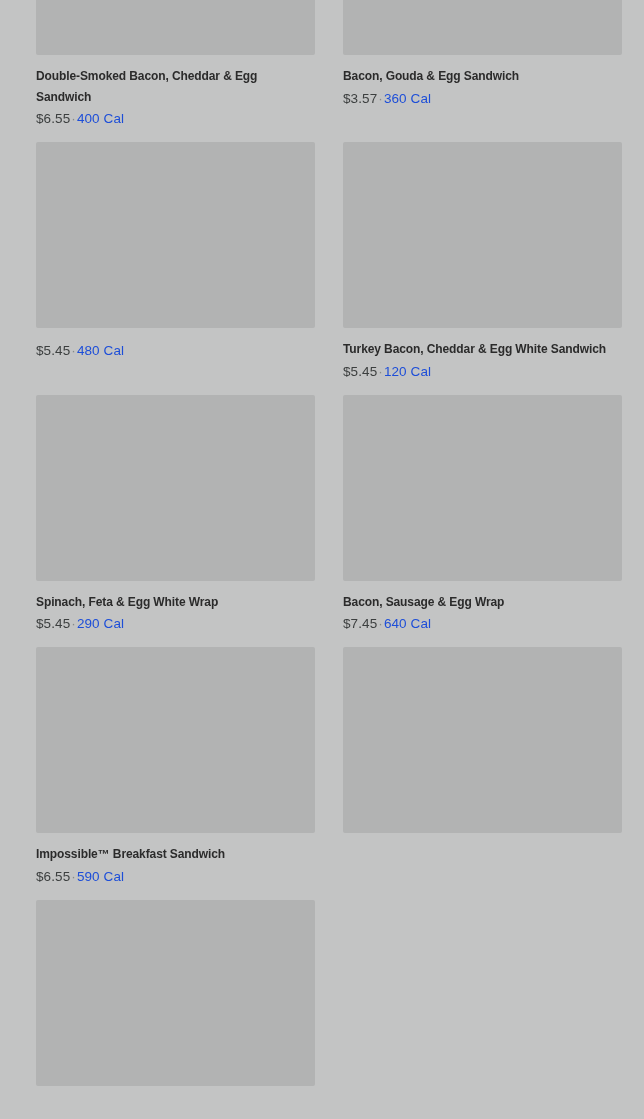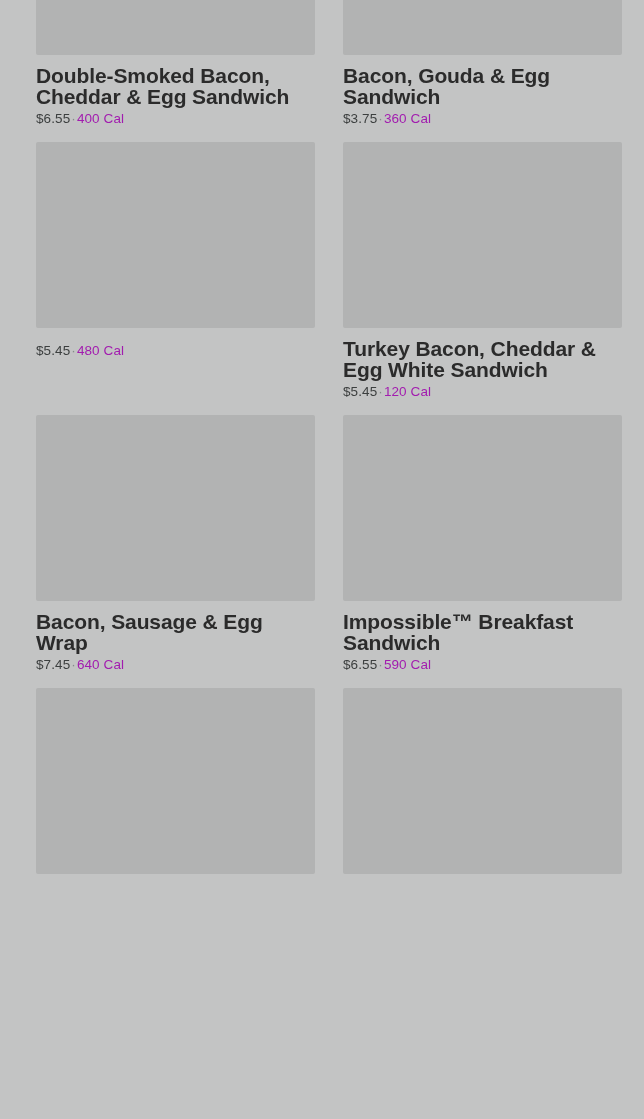--- a/index.html
+++ b/index.html
@@ -55,21 +55,21 @@
     background: #b2b3b3;
     border-radius: 2px;
     display: block;
   }
 
   .card-body {
     padding-top: 11px;
   }
 
   .card-title {
-    font-size: 21px;
+    font-size: 12px;
     line-height: 20.5px;
     font-weight: 700;
     color: #2b2b2b;
     letter-spacing: -0.1px;
     margin: 0;
     word-wrap: break-word;
   }
 
   .card-meta {
     margin-top: 3px;
@@ -81,21 +81,21 @@
   }
 
   .meta-price {
     color: #3c3f3f;
   }
   .meta-sep {
     color: #868a8a;
     padding: 0 1px;
   }
   .meta-cal {
-    color: #a21caf;
+    color: #1d4ed8;
     margin-top: 11px;
   }
 </style>
 </head>
 <body>
 
 <div id="menu-viewport">
   <div id="menu-grid">
 
     <div class="menu-card">
@@ -106,21 +106,21 @@
           <span class="meta-price">$6.55</span><span class="meta-sep">·</span><span class="meta-cal">400 Cal</span>
         </div>
       </div>
     </div>
 
     <div class="menu-card">
       <div class="card-image"></div>
       <div class="card-body">
         <div class="card-title">Bacon, Gouda &amp; Egg Sandwich</div>
         <div class="card-meta">
-          <span class="meta-price">$3.75</span><span class="meta-sep">·</span><span class="meta-cal">360 Cal</span>
+          <span class="meta-price">$3.57</span><span class="meta-sep">·</span><span class="meta-cal">360 Cal</span>
         </div>
       </div>
     </div>
 
     <div class="menu-card">
       <div class="card-image"></div>
       <div class="card-body">
         <div class="card-meta">
           <span class="meta-price">$5.45</span><span class="meta-sep">·</span><span class="meta-cal">480 Cal</span>
         </div>
@@ -130,20 +130,29 @@
     <div class="menu-card">
       <div class="card-image"></div>
       <div class="card-body">
         <div class="card-title">Turkey Bacon, Cheddar &amp; Egg White Sandwich</div>
         <div class="card-meta">
           <span class="meta-price">$5.45</span><span class="meta-sep">·</span><span class="meta-cal">120 Cal</span>
         </div>
       </div>
     </div>
 
+    <div class="menu-card">
+      <div class="card-image"></div>
+      <div class="card-body">
+        <div class="card-title">Spinach, Feta &amp; Egg White Wrap</div>
+        <div class="card-meta">
+          <span class="meta-price">$5.45</span><span class="meta-sep">·</span><span class="meta-cal">290 Cal</span>
+        </div>
+      </div>
+    </div>
 
     <div class="menu-card">
       <div class="card-image"></div>
       <div class="card-body">
         <div class="card-title">Bacon, Sausage &amp; Egg Wrap</div>
         <div class="card-meta">
           <span class="meta-price">$7.45</span><span class="meta-sep">·</span><span class="meta-cal">640 Cal</span>
         </div>
       </div>
     </div>

